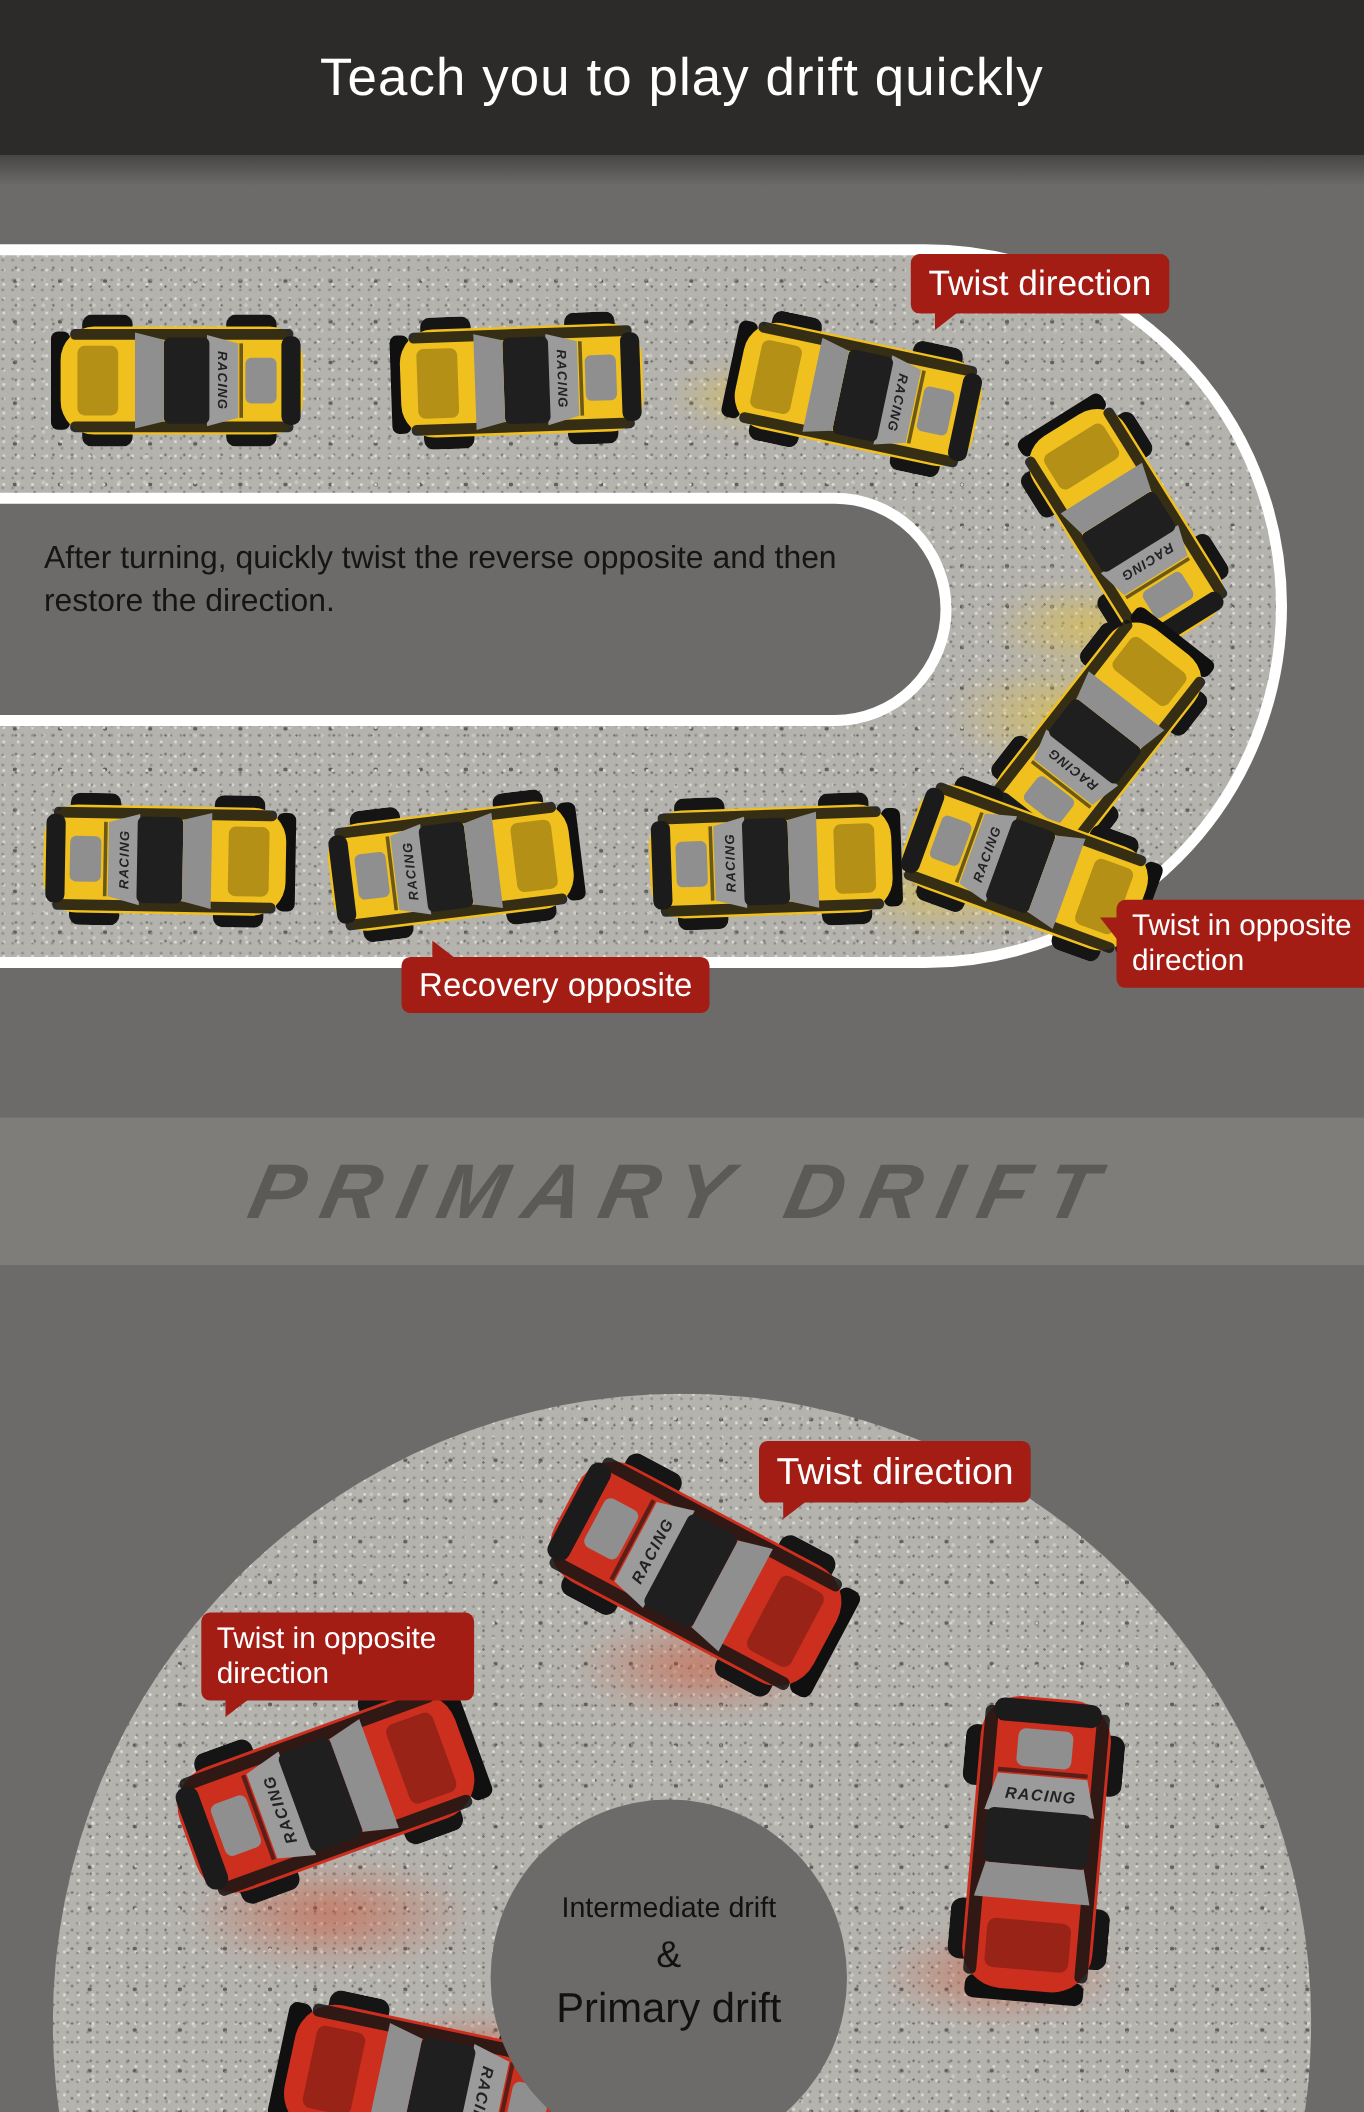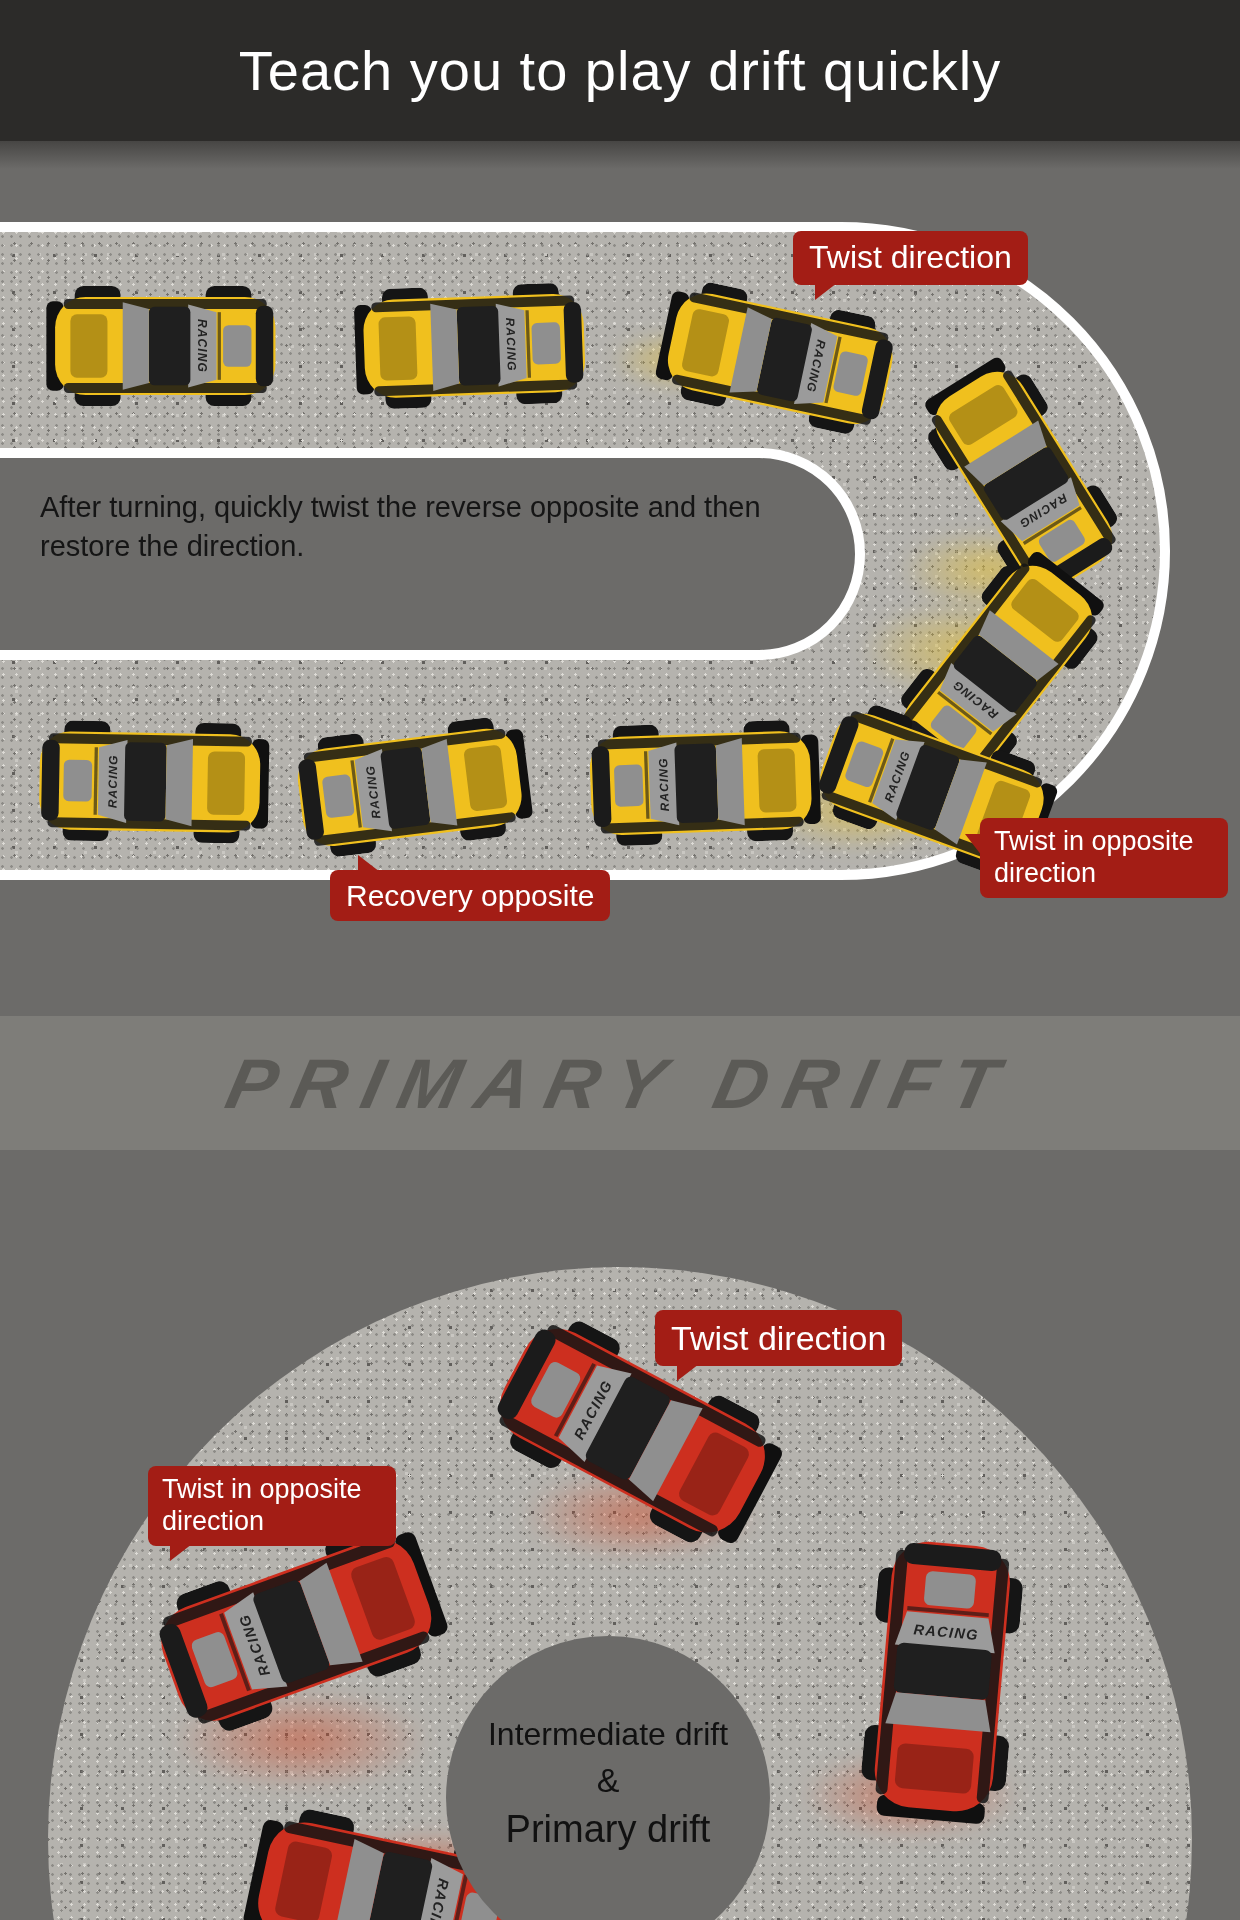--- a/index.html
+++ b/index.html
@@ -9,21 +9,21 @@
     overflow:hidden; background:#6c6b69;
     font-family:"Liberation Sans", sans-serif;
   }
 
   
   .header {
     position:absolute; left:0; top:0; width:100%; height:141px;
     background:#2c2b29; display:flex; align-items:center; justify-content:center;
     z-index:6;
   }
-  .header h1 { color:#ffffff; font-size:56px; font-weight:500; letter-spacing:1px; }
+  .header h1 { color:#ffffff; font-size:48px; font-weight:500; letter-spacing:1px; }
   .header::after {
     content:""; position:absolute; left:0; top:100%; width:100%; height:28px;
     background:linear-gradient(rgba(40,39,37,.55), rgba(108,107,105,0));
     pointer-events:none;
   }
 
   
   .asphalt {
     background-color:#b5b3ae;
     background-image:
@@ -65,28 +65,28 @@
   .circle-track {
     position:absolute; left:48px; top:1267px; width:1144px; height:1144px;
     border-radius:50%; z-index:1;
   }
   .inner-circle {
     position:absolute; left:446px; top:1636px; width:324px; height:324px;
     border-radius:50%; background:#6c6b69; z-index:4;
     display:flex; flex-direction:column; align-items:center; justify-content:center;
     text-align:center; gap:8px; padding-bottom:30px;
   }
-  .inner-circle .l1  { font-size:32px; font-weight:500; color:#111; }
+  .inner-circle .l1  { font-size:26px; font-weight:500; color:#111; }
   .inner-circle .amp { font-size:34px; font-weight:500; color:#111; }
   .inner-circle .l2  { font-size:38px; font-weight:500; color:#111; }
 
   
   .badge {
     position:absolute; background:#a31d15; color:#ffffff; border-radius:8px;
-    padding:8px 16px; z-index:5; line-height:1.18;
+    padding:8px 16px; z-index:5; line-height:1.18;margin-left:35px;
   }
   .badge::before { content:""; position:absolute; width:0; height:0; }
   .tail-b::before { left:22px; bottom:-15px; border-top:17px solid #a31d15; border-right:22px solid transparent; }
   .tail-t::before { left:28px; top:-15px; border-bottom:17px solid #a31d15; border-right:22px solid transparent; }
   .tail-l::before { left:-15px; top:16px; border-right:17px solid #a31d15; border-bottom:22px solid transparent; }
   .b-twist1   { left:793px; top:231px;  font-size:32px; }
   .b-recovery { left:330px; top:870px;  font-size:30px; }
   .b-opp1     { left:980px; top:818px;  font-size:27px; width:248px; padding:8px 14px; }
   .b-twist2   { left:655px; top:1310px; font-size:34px; }
   .b-opp2     { left:148px; top:1466px; font-size:27px; width:248px; padding:8px 14px; }

